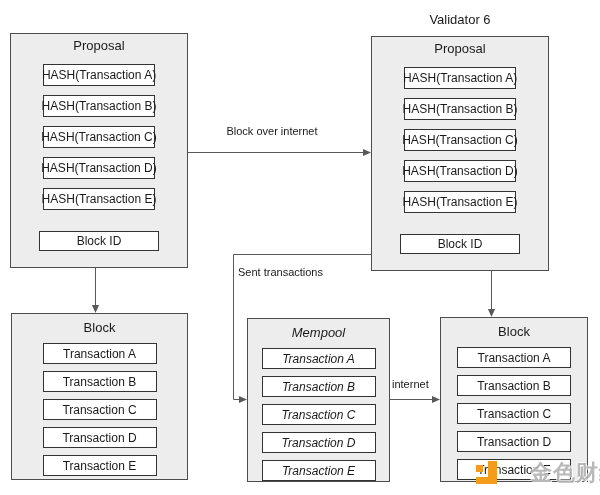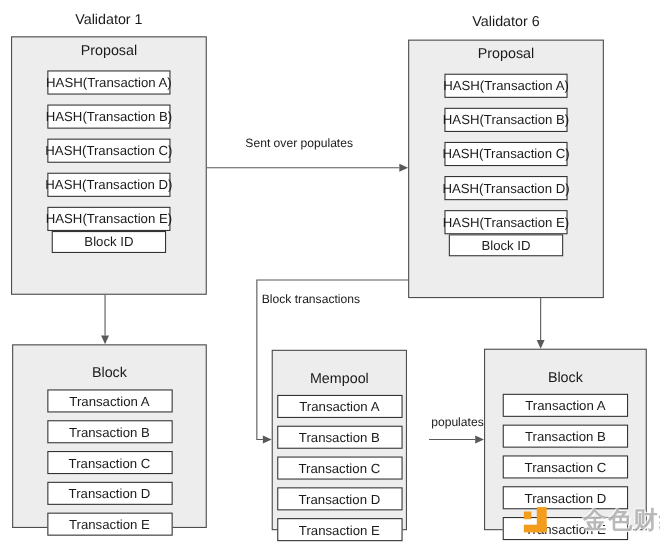--- a/index.html
+++ b/index.html
@@ -30,21 +30,21 @@
   .group {
     position: absolute;
     box-sizing: border-box;
     background: var(--box_fill, #ededed);
     border: 1px solid var(--box_border, #4d4d4d);
     display: flex;
     flex-direction: column;
     align-items: center;
   }
   .group.proposal { padding-top: 4px; }
-  .group.plain    { padding-top: 17px; }
+  .group.plain    { padding-top: 6px; }
   .heading {
     font-size: 13px;
     line-height: 16px;
     text-align: center;
     white-space: nowrap;
   }
   .stack { display: flex; flex-direction: column; align-items: center; }
   .stack.gap9 { gap: 9px; margin-top: 10px; }
   .stack.gap7 { gap: 7px; margin-top: 7px; }
   .item {
@@ -52,21 +52,21 @@
     background: var(--item_fill, #ffffff);
     border: 1px solid var(--item_border, #333333);
     display: flex;
     align-items: center;
     justify-content: center;
     font-size: 12px;
     white-space: nowrap;
   }
   .w140 { width: 112px; height: 22px; }
   .w114 { width: 114px; height: 21px; }
-  .block-id { width: 104px; height: 20px; }
+  .block-id { width: 120px; height: 20px; margin-top: 21px; }
 
   .wire-label {
     position: absolute;
     font-size: 11px;
     line-height: 13px;
     white-space: nowrap;
     background: transparent;
   }
   .wire-label.center { text-align: center; }
 
@@ -102,21 +102,20 @@
     <path class="wire" d="M371 254.5 H233.5 V399.5 H239"></path>
     <polygon class="head" points="247,399.5 239,395.9 239,403.1"></polygon>
 
     <path class="wire" d="M491.5 259 V309"></path>
     <polygon class="head" points="491.5,317 487.9,309 495.1,309"></polygon>
 
     <path class="wire" d="M390 399.5 H432"></path>
     <polygon class="head" points="440,399.5 432,395.9 432,403.1"></polygon>
   </svg>
 
-  <div class="ext-title" style="left:10px; top:10px; width:178px;">Validator 1</div>
   <div class="ext-title" style="left:371px; top:12px; width:178px;">Validator 6</div>
 
   <div class="group proposal" style="left:10px; top:33px; width:178px; height:235px;">
     <div class="heading">Proposal</div>
     <div class="stack gap9">
       <div class="item w140">HASH(Transaction A)</div>
       <div class="item w140">HASH(Transaction B)</div>
       <div class="item w140">HASH(Transaction C)</div>
       <div class="item w140">HASH(Transaction D)</div>
       <div class="item w140">HASH(Transaction E)</div>
@@ -140,21 +139,21 @@
     <div class="heading">Block</div>
     <div class="stack gap7">
       <div class="item w114">Transaction A</div>
       <div class="item w114">Transaction B</div>
       <div class="item w114">Transaction C</div>
       <div class="item w114">Transaction D</div>
       <div class="item w114">Transaction E</div>
     </div>
   </div>
 
-  <div class="group plain" style="left:247px; top:318px; width:123px; height:164px;">
+  <div class="group plain" style="left:247px; top:318px; width:143px; height:164px;font-style:italic;">
     <div class="heading">Mempool</div>
     <div class="stack gap7">
       <div class="item w114">Transaction A</div>
       <div class="item w114">Transaction B</div>
       <div class="item w114">Transaction C</div>
       <div class="item w114">Transaction D</div>
       <div class="item w114">Transaction E</div>
     </div>
   </div>
 
@@ -162,23 +161,23 @@
     <div class="heading">Block</div>
     <div class="stack gap7">
       <div class="item w114">Transaction A</div>
       <div class="item w114">Transaction B</div>
       <div class="item w114">Transaction C</div>
       <div class="item w114">Transaction D</div>
       <div class="item w114">Transaction E</div>
     </div>
   </div>
 
-  <div class="wire-label center" style="left:182px; top:125px; width:180px;">Sent over populates</div>
-  <div class="wire-label" style="left:238px; top:266px;">Block transactions</div>
-  <div class="wire-label" style="left:392px; top:378px;">populates</div>
+  <div class="wire-label center" style="left:182px; top:125px; width:180px;">Block over internet</div>
+  <div class="wire-label" style="left:238px; top:266px;">Sent transactions</div>
+  <div class="wire-label" style="left:392px; top:378px;">internet</div>
 
   <div class="watermark" style="left:476px; top:459px;gap:29px;">
     <svg width="25" height="26" viewBox="0 0 25 26">
       <rect x="0" y="6" width="7" height="7" fill="var(--watermark_orange, #F49D1D)"></rect>
       <rect x="12" y="2" width="9" height="19" fill="var(--watermark_orange, #F49D1D)"></rect>
       <rect x="0" y="18" width="21" height="7" fill="var(--watermark_orange, #F49D1D)"></rect>
     </svg>
     <span class="wm-text">金色财经</span>
   </div>
 

